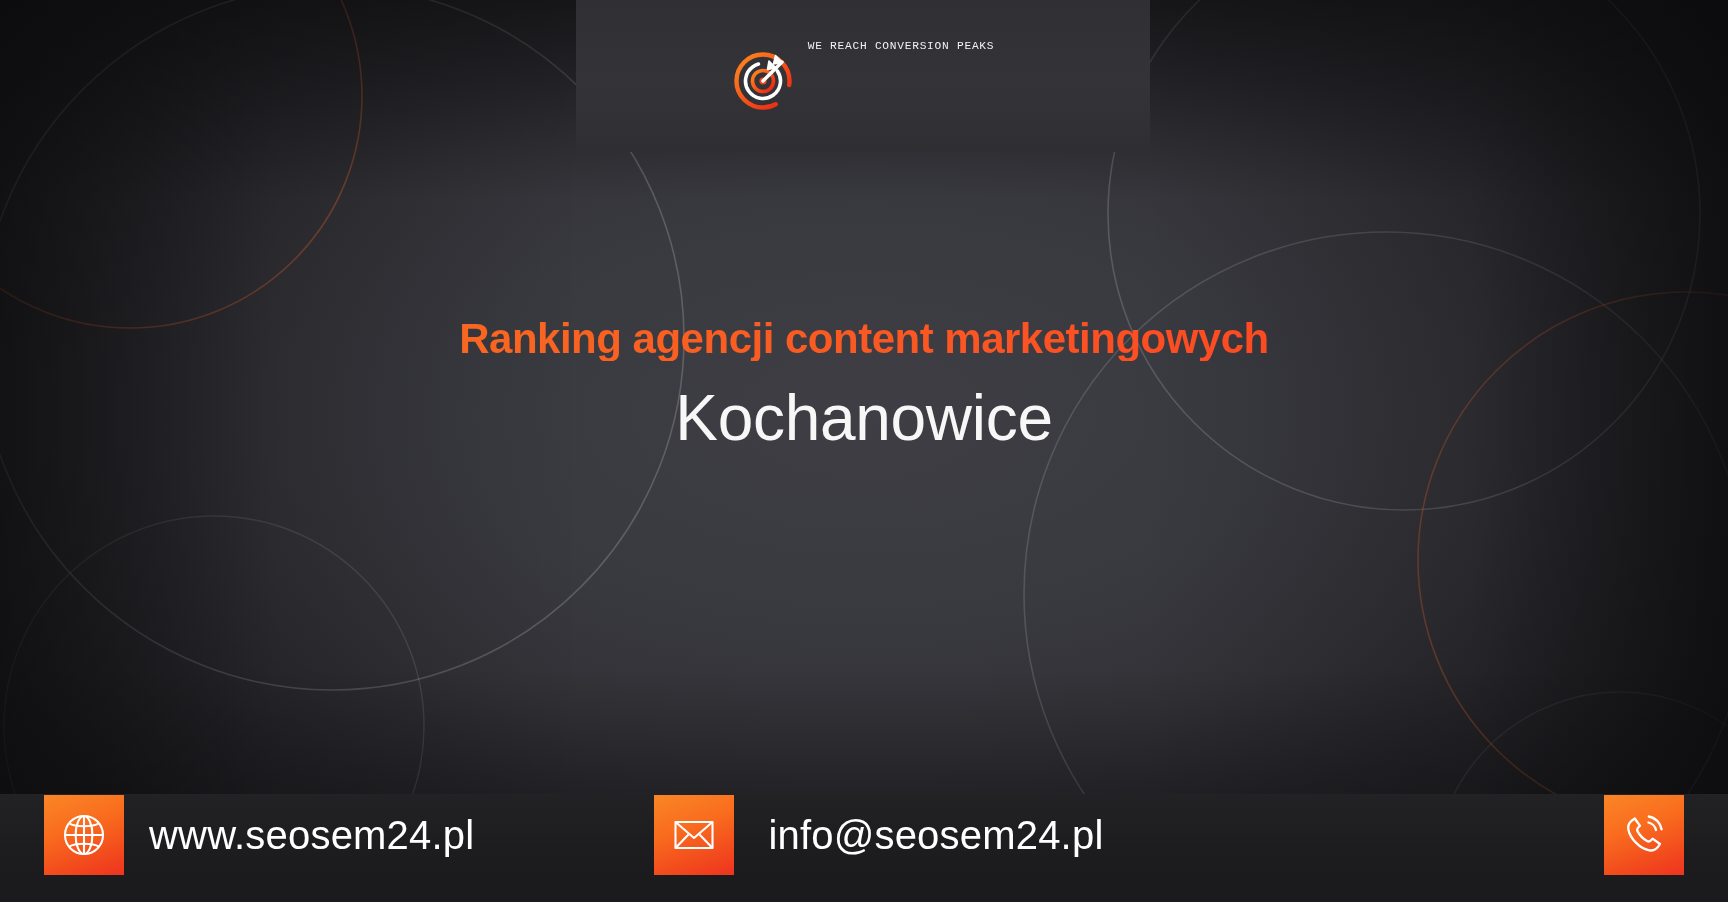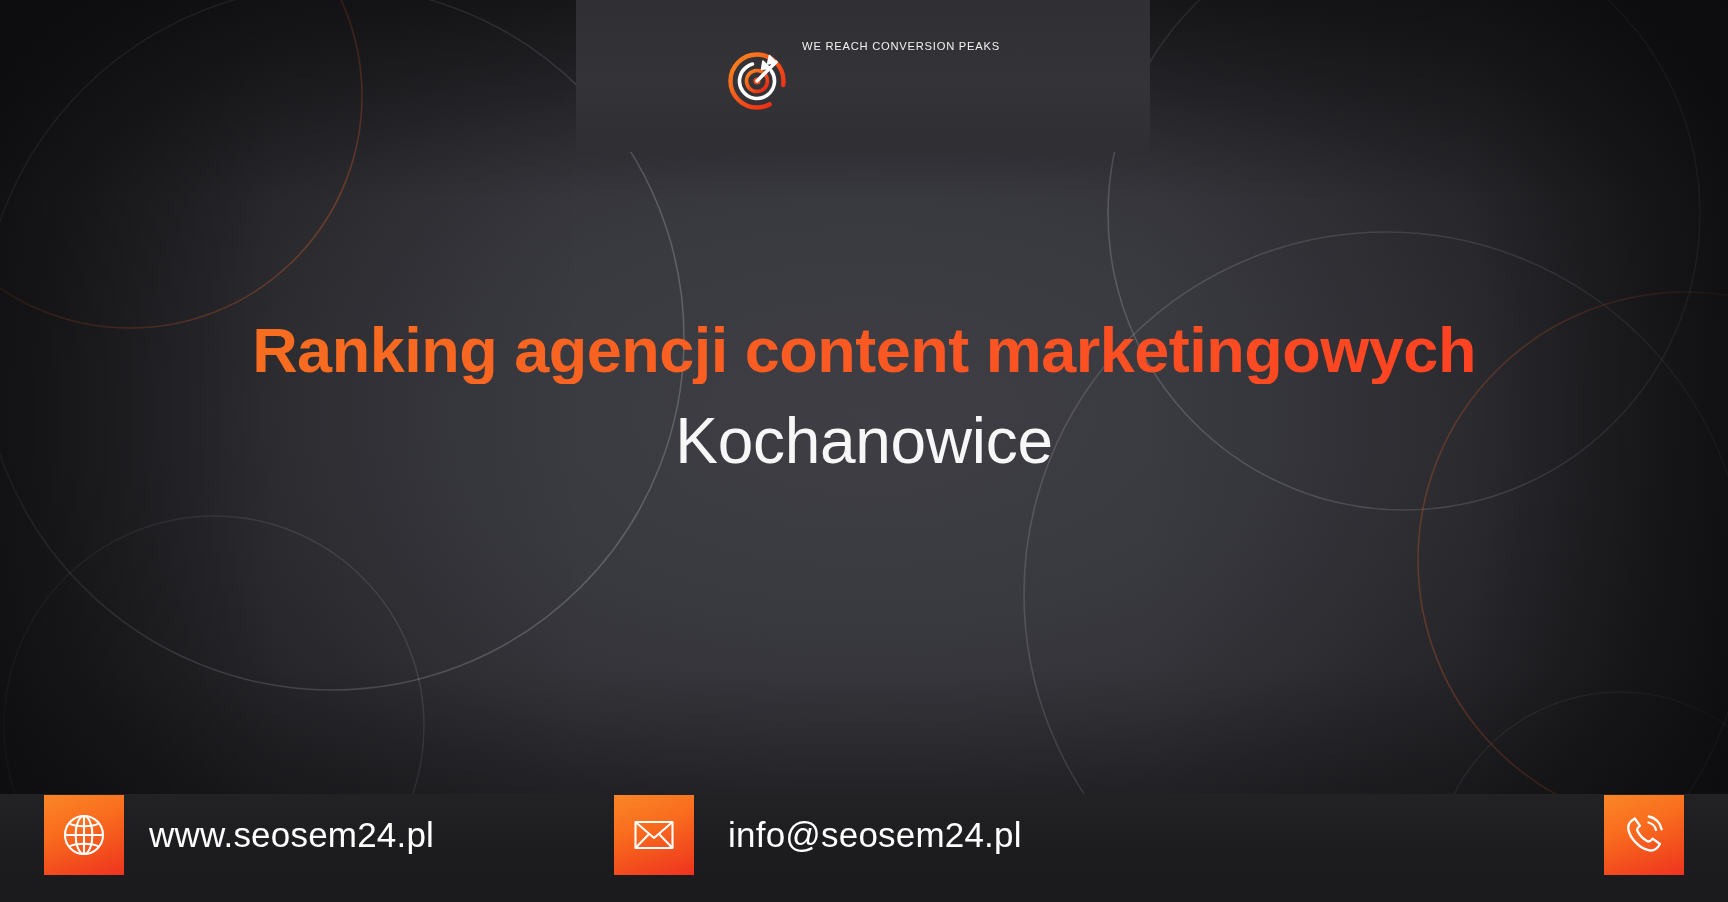--- a/index.html
+++ b/index.html
@@ -95,33 +95,34 @@
     color: #ffffff;
     margin-left: 5px;
     margin-top: 8px;
   }
   .logo-tagline {
     font-size: 11.2px;
     letter-spacing: 0.75px;
     color: #f2f2f2;
     margin-top: 2px;
     white-space: nowrap;
+    font-family: Liberation Mono, monospace;
   }
 
   
   .headline-block {
     position: absolute;
     left: 0;
     right: 0;
     top: 316px;
     text-align: center;
   }
   .headline {
     margin: 0;
-    font-size: 63px;
+    font-size: 42px;
     font-weight: 700;
     letter-spacing: -0.5px;
     line-height: 1.08;
     background: linear-gradient(100deg, #F6761F 0%, #F86521 30%, #FB5423 58%, #FE4422 82%, #FF3D21 100%);
     -webkit-background-clip: text;
     background-clip: text;
     color: transparent;
     white-space: nowrap;
     text-decoration: underline;
   }
@@ -168,21 +169,21 @@
     width: 80px;
     height: 80px;
     flex: none;
     background: linear-gradient(160deg, #FA8626 0%, #F96C1E 40%, #F24B1D 75%, #EE3320 100%);
     display: flex;
     align-items: center;
     justify-content: center;
   }
   .f-icon svg { display: block; }
   .f-label {
-    font-size: 35px;
+    font-size: 40px;
     color: #ffffff;
     letter-spacing: 0.2px;
     white-space: nowrap;
   }
 </style>
 </head>
 <body>
 
 <div class="banner">
 

